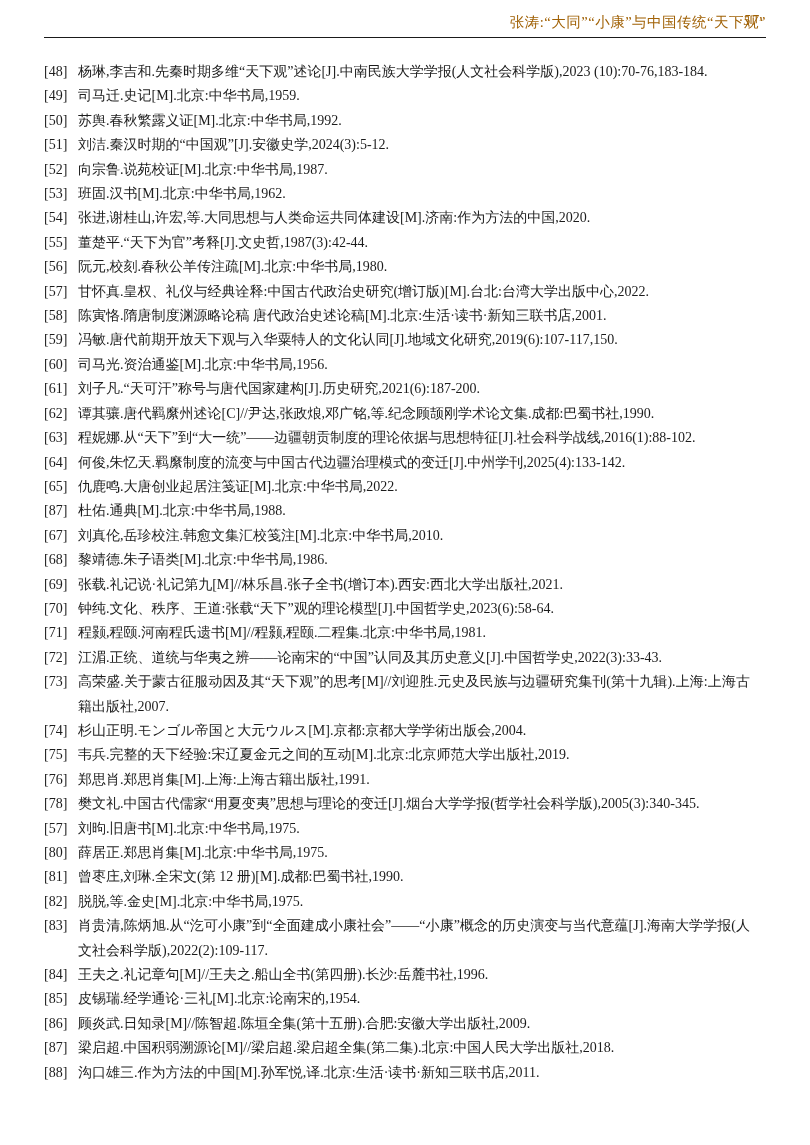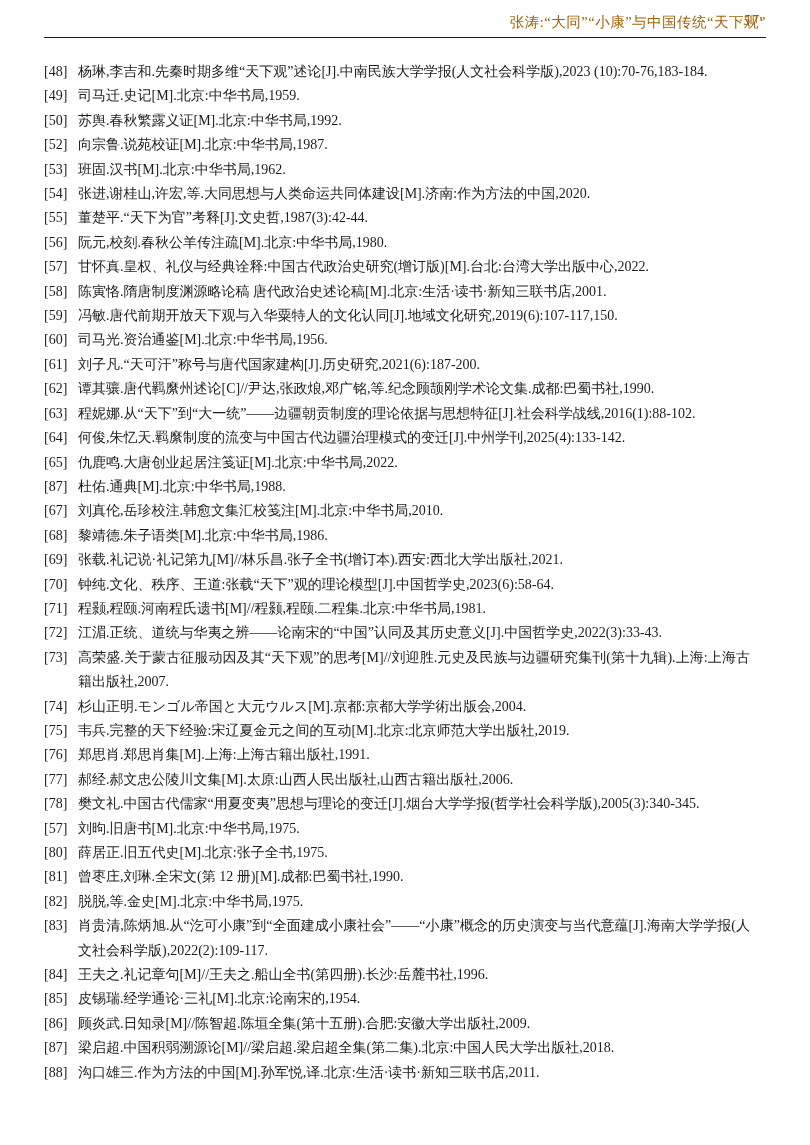--- a/index.html
+++ b/index.html
@@ -74,20 +74,21 @@
   <div class="header">
     <span class="header-title">张涛:“大同”“小康”与中国传统“天下观”</span>
     <span class="page-number">·57·</span>
   </div>
   <div class="header-rule"></div>
 
   <div class="refs" id="refs">
       <div class="ref"><span class="ref-label">[48]</span><span>杨琳,李吉和.先秦时期多维“天下观”述论[J].中南民族大学学报(人文社会科学版),2023 (10):70-76,183-184.</span></div>
       <div class="ref"><span class="ref-label">[49]</span><span>司马迁.史记[M].北京:中华书局,1959.</span></div>
       <div class="ref"><span class="ref-label">[50]</span><span>苏舆.春秋繁露义证[M].北京:中华书局,1992.</span></div>
+      <div class="ref"><span class="ref-label">[51]</span><span>刘洁.秦汉时期的“中国观”[J].安徽史学,2024(3):5-12.</span></div>
       <div class="ref"><span class="ref-label">[52]</span><span>向宗鲁.说苑校证[M].北京:中华书局,1987.</span></div>
       <div class="ref"><span class="ref-label">[53]</span><span>班固.汉书[M].北京:中华书局,1962.</span></div>
       <div class="ref"><span class="ref-label">[54]</span><span>张进,谢桂山,许宏,等.大同思想与人类命运共同体建设[M].济南:作为方法的中国,2020.</span></div>
       <div class="ref"><span class="ref-label">[55]</span><span>董楚平.“天下为官”考释[J].文史哲,1987(3):42-44.</span></div>
       <div class="ref"><span class="ref-label">[56]</span><span>阮元,校刻.春秋公羊传注疏[M].北京:中华书局,1980.</span></div>
       <div class="ref"><span class="ref-label">[57]</span><span>甘怀真.皇权、礼仪与经典诠释:中国古代政治史研究(增订版)[M].台北:台湾大学出版中心,2022.</span></div>
       <div class="ref"><span class="ref-label">[58]</span><span>陈寅恪.隋唐制度渊源略论稿 唐代政治史述论稿[M].北京:生活·读书·新知三联书店,2001.</span></div>
       <div class="ref"><span class="ref-label">[59]</span><span>冯敏.唐代前期开放天下观与入华粟特人的文化认同[J].地域文化研究,2019(6):107-117,150.</span></div>
       <div class="ref"><span class="ref-label">[60]</span><span>司马光.资治通鉴[M].北京:中华书局,1956.</span></div>
       <div class="ref"><span class="ref-label">[61]</span><span>刘子凡.“天可汗”称号与唐代国家建构[J].历史研究,2021(6):187-200.</span></div>
@@ -99,24 +100,23 @@
       <div class="ref"><span class="ref-label">[67]</span><span>刘真伦,岳珍校注.韩愈文集汇校笺注[M].北京:中华书局,2010.</span></div>
       <div class="ref"><span class="ref-label">[68]</span><span>黎靖德.朱子语类[M].北京:中华书局,1986.</span></div>
       <div class="ref"><span class="ref-label">[69]</span><span>张载.礼记说·礼记第九[M]//林乐昌.张子全书(增订本).西安:西北大学出版社,2021.</span></div>
       <div class="ref"><span class="ref-label">[70]</span><span>钟纯.文化、秩序、王道:张载“天下”观的理论模型[J].中国哲学史,2023(6):58-64.</span></div>
       <div class="ref"><span class="ref-label">[71]</span><span>程颢,程颐.河南程氏遗书[M]//程颢,程颐.二程集.北京:中华书局,1981.</span></div>
       <div class="ref"><span class="ref-label">[72]</span><span>江湄.正统、道统与华夷之辨——论南宋的“中国”认同及其历史意义[J].中国哲学史,2022(3):33-43.</span></div>
       <div class="ref"><span class="ref-label">[73]</span><span>高荣盛.关于蒙古征服动因及其“天下观”的思考[M]//刘迎胜.元史及民族与边疆研究集刊(第十九辑).上海:上海古籍出版社,2007.</span></div>
       <div class="ref"><span class="ref-label">[74]</span><span>杉山正明.モンゴル帝国と大元ウルス[M].京都:京都大学学術出版会,2004.</span></div>
       <div class="ref"><span class="ref-label">[75]</span><span>韦兵.完整的天下经验:宋辽夏金元之间的互动[M].北京:北京师范大学出版社,2019.</span></div>
       <div class="ref"><span class="ref-label">[76]</span><span>郑思肖.郑思肖集[M].上海:上海古籍出版社,1991.</span></div>
-      <div class="ref"><span class="ref-label">[77]</span><span>郝经.郝文忠公陵川文集[M].太原:山西人民出版社,山西古籍出版社,2006.</span></div>
       <div class="ref"><span class="ref-label">[78]</span><span>樊文礼.中国古代儒家“用夏变夷”思想与理论的变迁[J].烟台大学学报(哲学社会科学版),2005(3):340-345.</span></div>
       <div class="ref"><span class="ref-label">[57]</span><span>刘昫.旧唐书[M].北京:中华书局,1975.</span></div>
-      <div class="ref"><span class="ref-label">[80]</span><span>薛居正.旧五代史[M].北京:张子全书,1975.</span></div>
+      <div class="ref"><span class="ref-label">[80]</span><span>薛居正.郑思肖集[M].北京:中华书局,1975.</span></div>
       <div class="ref"><span class="ref-label">[81]</span><span>曾枣庄,刘琳.全宋文(第 12 册)[M].成都:巴蜀书社,1990.</span></div>
       <div class="ref"><span class="ref-label">[82]</span><span>脱脱,等.金史[M].北京:中华书局,1975.</span></div>
       <div class="ref"><span class="ref-label">[83]</span><span>肖贵清,陈炳旭.从“汔可小康”到“全面建成小康社会”——“小康”概念的历史演变与当代意蕴[J].海南大学学报(人文社会科学版),2022(2):109-117.</span></div>
       <div class="ref"><span class="ref-label">[84]</span><span>王夫之.礼记章句[M]//王夫之.船山全书(第四册).长沙:岳麓书社,1996.</span></div>
       <div class="ref"><span class="ref-label">[85]</span><span>皮锡瑞.经学通论·三礼[M].北京:论南宋的,1954.</span></div>
       <div class="ref"><span class="ref-label">[86]</span><span>顾炎武.日知录[M]//陈智超.陈垣全集(第十五册).合肥:安徽大学出版社,2009.</span></div>
       <div class="ref"><span class="ref-label">[87]</span><span>梁启超.中国积弱溯源论[M]//梁启超.梁启超全集(第二集).北京:中国人民大学出版社,2018.</span></div>
       <div class="ref"><span class="ref-label">[88]</span><span>沟口雄三.作为方法的中国[M].孙军悦,译.北京:生活·读书·新知三联书店,2011.</span></div>
     </div>
 </div>

